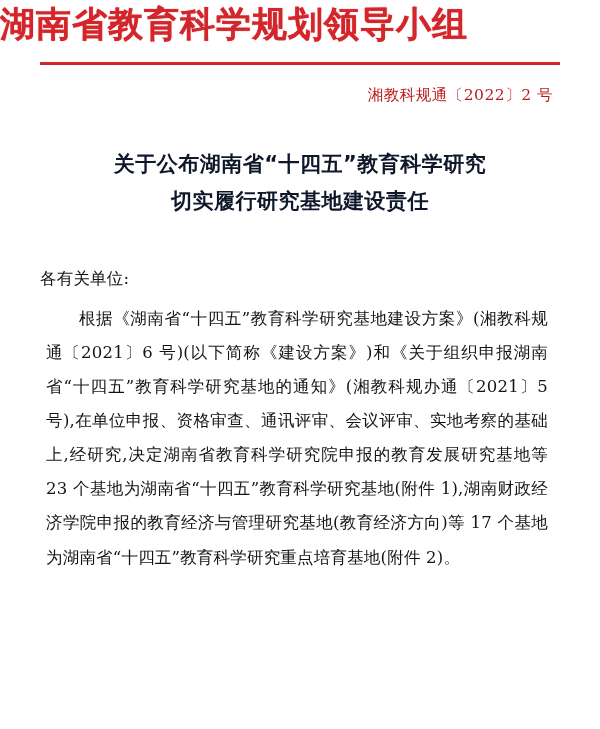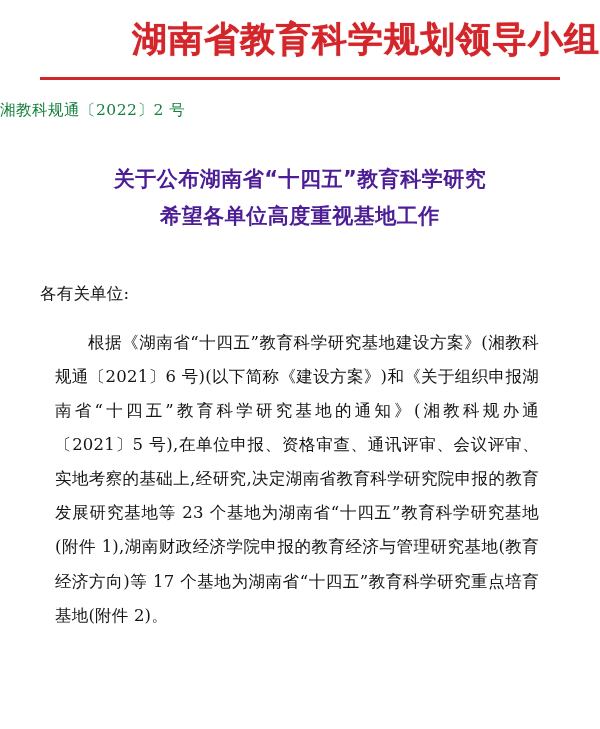--- a/index.html
+++ b/index.html
@@ -16,22 +16,22 @@
   }
   .page {
     position: relative;
     width: 600px;
     height: 729px;
     box-sizing: border-box;
     padding: 0;
   }
   
   .letterhead {
-    text-align: right;
-    padding-top: 18px;
+    text-align: left;
+    padding-top: 3px;
   }
   .letterhead-title {
     color: #d3262b;
     font-family: "DejaVu Sans", "Liberation Sans", sans-serif;
     font-weight: bold;
     font-size: 35px;
     letter-spacing: 1px;
     white-space: nowrap;
     line-height: 1.2;
     text-shadow: 0 0 1px #d3262b;
@@ -39,55 +39,55 @@
   .letterhead-rule {
     width: 520px;
     height: 3px;
     background: #d3262b;
     margin: 17px auto 0 auto;
   }
   
   .doc-number-row {
     margin-top: 20px;
     padding-right: 47px;
-    text-align: left;
+    text-align: right;
     font-size: 15.5px;
     letter-spacing: 0.5px;
-    color: #15803d;
+    color: #b91c1c;
   }
   
   .doc-title {
     margin-top: 40px;
     text-align: center;
     font-family: "DejaVu Sans", "Liberation Sans", sans-serif;
     font-weight: bold;
     font-size: 21px;
     line-height: 1.75;
-    color: #4c1d95;
+    color: #0f172a;
     letter-spacing: 0.5px;
   }
   .doc-title .line2 {
     display: block;
   }
   
   .body-block {
     margin-top: 42px;
     padding: 0 46px 0 40px;
     font-size: 16.5px;
     line-height: 2.07;
     text-align: justify;
     text-justify: inter-ideograph;
     letter-spacing: 0.2px;
     color: #141414;
   }
   .salutation {
     margin: 8px 0 6px 0;
   }
   .para {
-    margin: 15px;
+    margin: 6px;
     text-indent: 2em;
   }
   .para + .para {
     margin-top: 6px;
   }
 </style>
 </head>
 <body>
 
 <div class="page">
@@ -96,21 +96,21 @@
     <div class="letterhead-title">湖南省教育科学规划领导小组</div>
     <div class="letterhead-rule"></div>
   </div>
 
   <div class="doc-number-row">
     <span>湘教科规通〔2022〕2 号</span>
   </div>
 
   <div class="doc-title">
     <span class="line1">关于公布湖南省“十四五”教育科学研究</span>
-    <span class="line2">希望各单位高度重视基地工作</span>
+    <span class="line2">切实履行研究基地建设责任</span>
   </div>
 
   <div class="body-block">
     <p class="salutation">各有关单位:</p>
     <p class="para">根据《湖南省“十四五”教育科学研究基地建设方案》(湘教科规通〔2021〕6 号)(以下简称《建设方案》)和《关于组织申报湖南省“十四五”教育科学研究基地的通知》(湘教科规办通〔2021〕5 号),在单位申报、资格审查、通讯评审、会议评审、实地考察的基础上,经研究,决定湖南省教育科学研究院申报的教育发展研究基地等 23 个基地为湖南省“十四五”教育科学研究基地(附件 1),湖南财政经济学院申报的教育经济与管理研究基地(教育经济方向)等 17 个基地为湖南省“十四五”教育科学研究重点培育基地(附件 2)。</p>
   </div>
 
 </div>
 
 </body></html>

